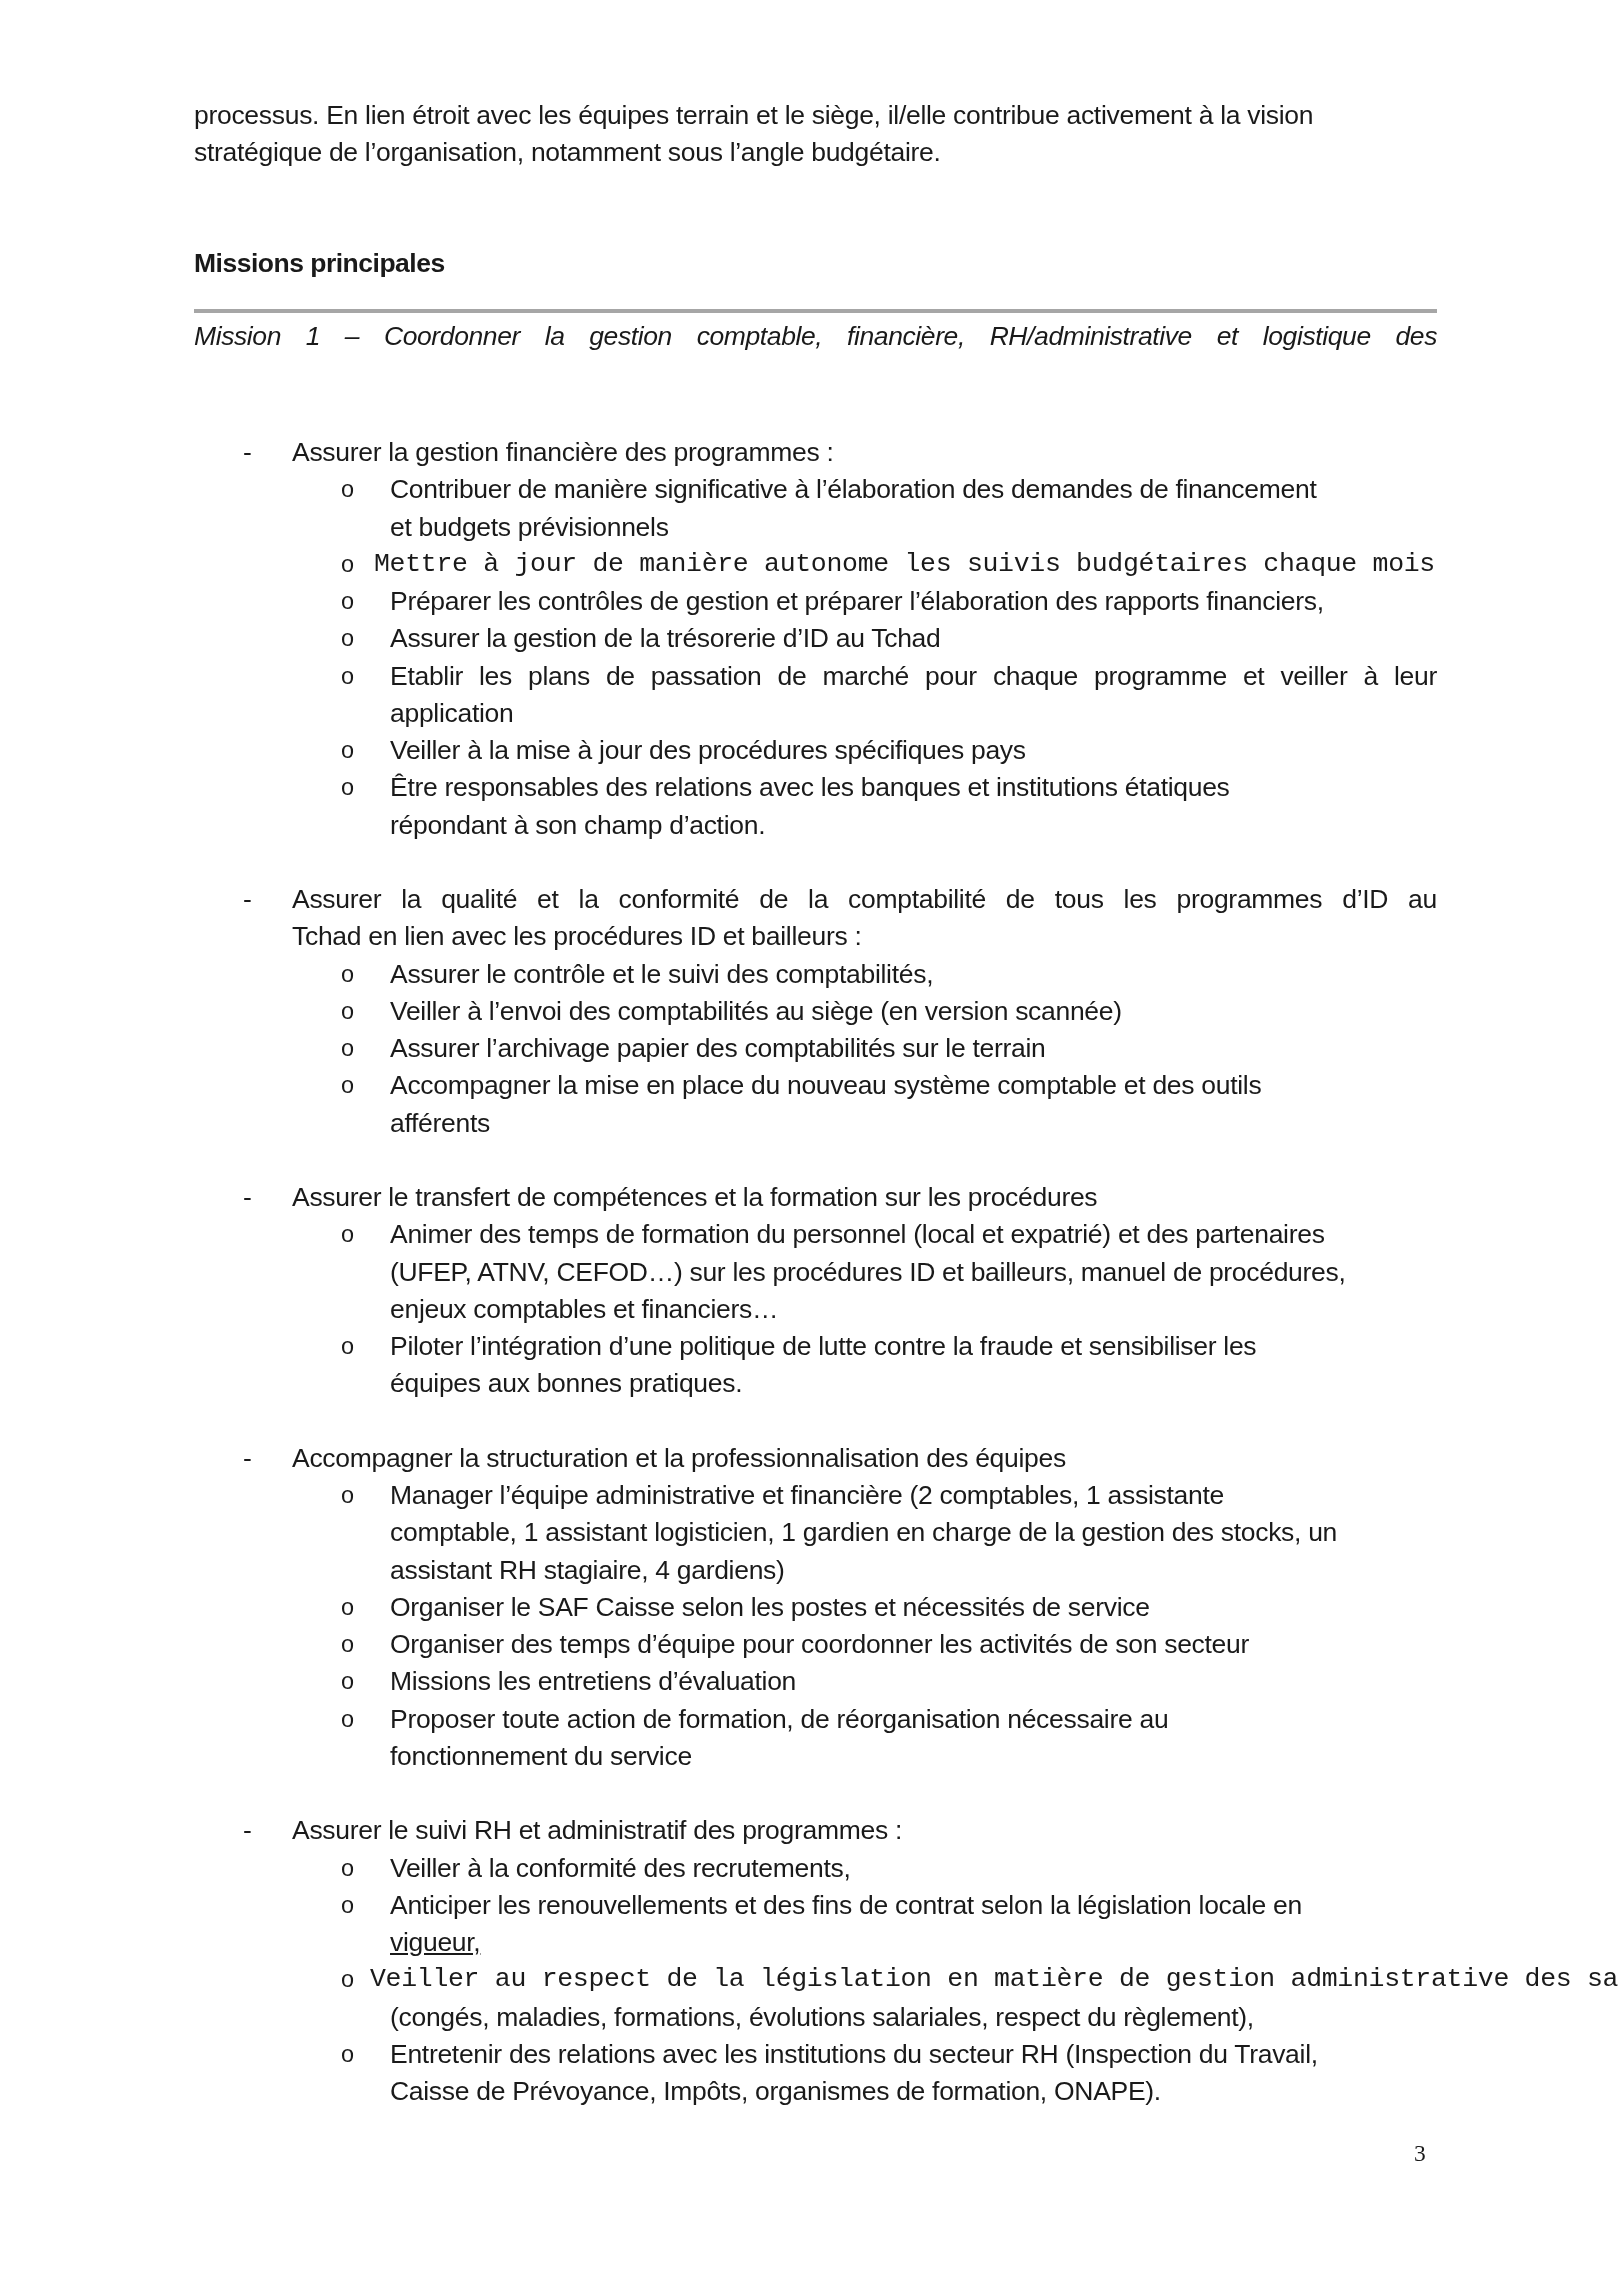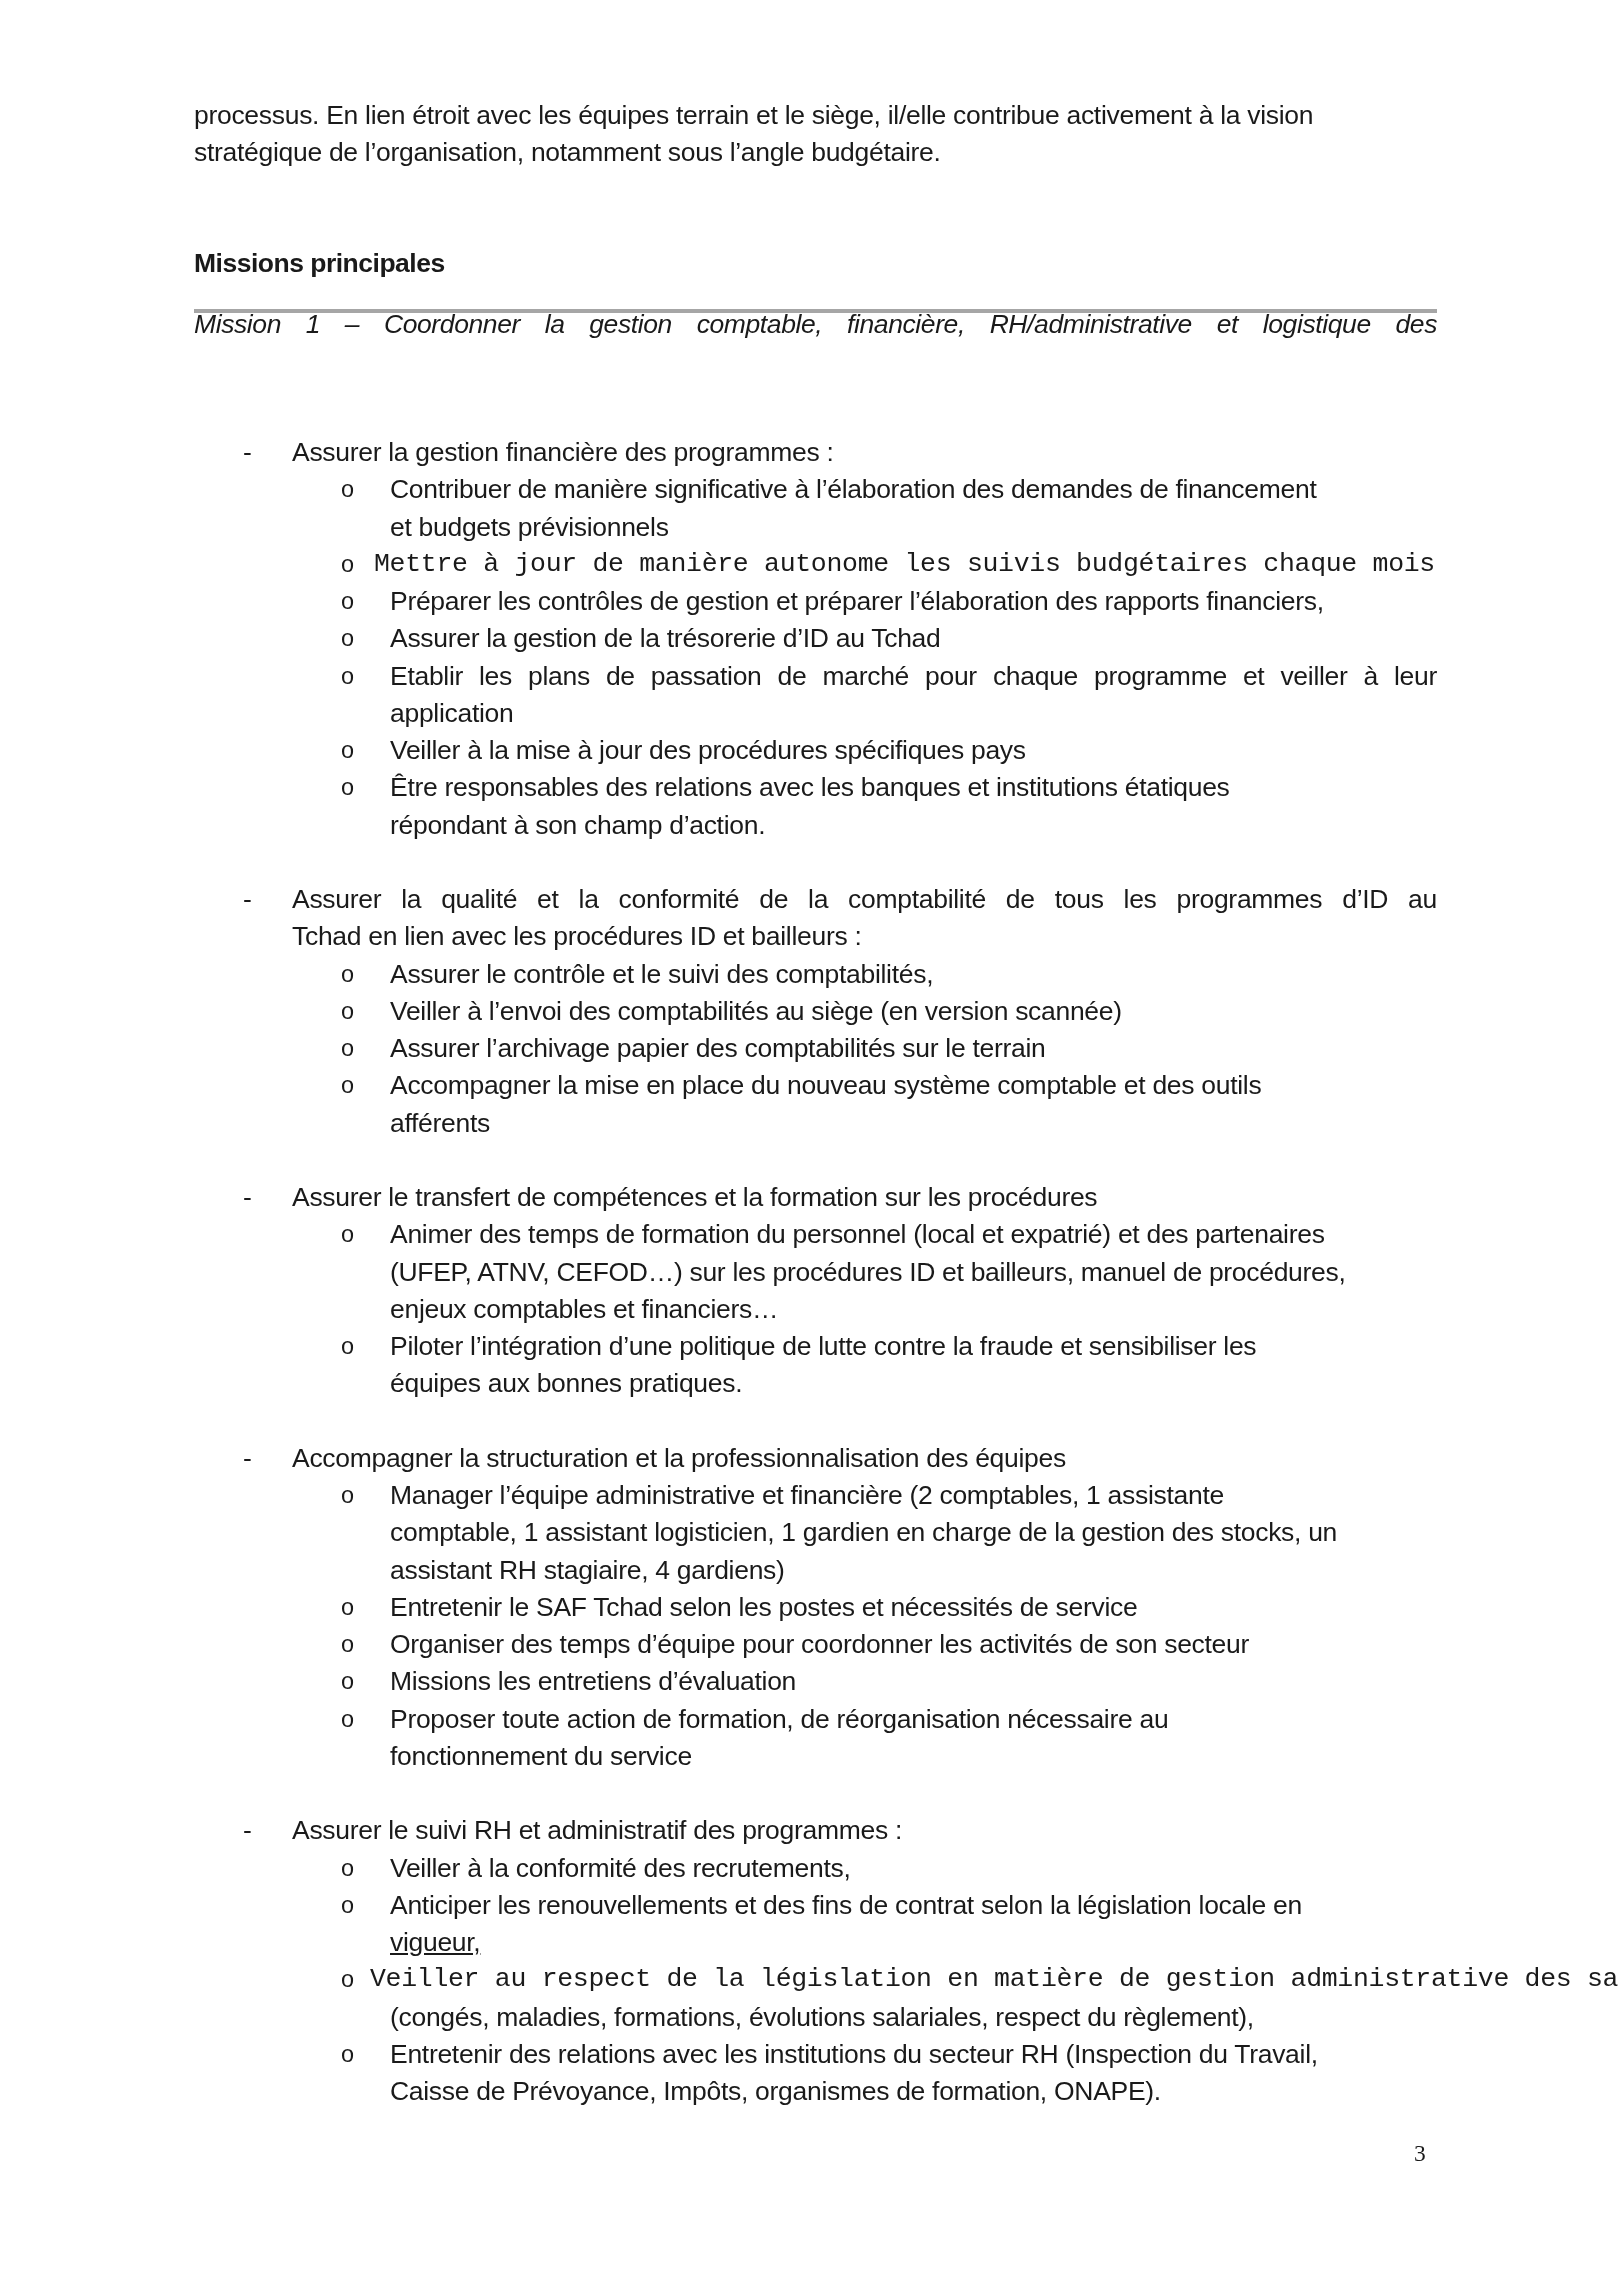--- a/index.html
+++ b/index.html
@@ -22,21 +22,21 @@
 <body>
 
 <div class="page">
 
   <div class="line intro" style="top:97px;">processus. En lien étroit avec les équipes terrain et le siège, il/elle contribue activement à la vision</div>
   <div class="line intro" style="top:134px;">stratégique de l’organisation, notamment sous l’angle budgétaire.</div>
 
   <div class="heading">Missions principales</div>
   <div class="rule"></div>
 
-  <div class="mission" style="top:306px;">Mission 1 – Coordonner la gestion comptable, financière, RH/administrative et logistique des</div>
+  <div class="mission" style="top:318px;">Mission 1 – Coordonner la gestion comptable, financière, RH/administrative et logistique des</div>
 
   <div>
     <span class="dash" style="left:243px;top:434px;">-</span>
     <div class="line" style="left:292px;top:434px;">Assurer la gestion financière des programmes :</div>
 
     <span class="obul" style="left:341px;top:471px;">o</span>
     <div class="line" style="left:390px;top:471px;">Contribuer de manière significative à l’élaboration des demandes de financement</div>
     <div class="line" style="left:390px;top:509px;">et budgets prévisionnels</div>
 
     <span class="obul" style="left:341px;top:546px;">o</span>
@@ -96,21 +96,21 @@
   <div>
     <span class="dash" style="left:243px;top:1440px;">-</span>
     <div class="line" style="left:292px;top:1440px;">Accompagner la structuration et la professionnalisation des équipes</div>
 
     <span class="obul" style="left:341px;top:1477px;">o</span>
     <div class="line" style="left:390px;top:1477px;">Manager l’équipe administrative et financière (2 comptables, 1 assistante</div>
     <div class="line" style="left:390px;top:1514px;">comptable, 1 assistant logisticien, 1 gardien en charge de la gestion des stocks, un</div>
     <div class="line" style="left:390px;top:1552px;">assistant RH stagiaire, 4 gardiens)</div>
 
     <span class="obul" style="left:341px;top:1589px;">o</span>
-    <div class="line" style="left:390px;top:1589px;">Entretenir le SAF Tchad selon les postes et nécessités de service</div>
+    <div class="line" style="left:390px;top:1589px;">Organiser le SAF Caisse selon les postes et nécessités de service</div>
 
     <span class="obul" style="left:341px;top:1626px;">o</span>
     <div class="line" style="left:390px;top:1626px;">Organiser des temps d’équipe pour coordonner les activités de son secteur</div>
 
     <span class="obul" style="left:341px;top:1663px;">o</span>
     <div class="line" style="left:390px;top:1663px;">Missions les entretiens d’évaluation</div>
 
     <span class="obul" style="left:341px;top:1701px;">o</span>
     <div class="line" style="left:390px;top:1701px;">Proposer toute action de formation, de réorganisation nécessaire au</div>
     <div class="line" style="left:390px;top:1738px;">fonctionnement du service</div>

